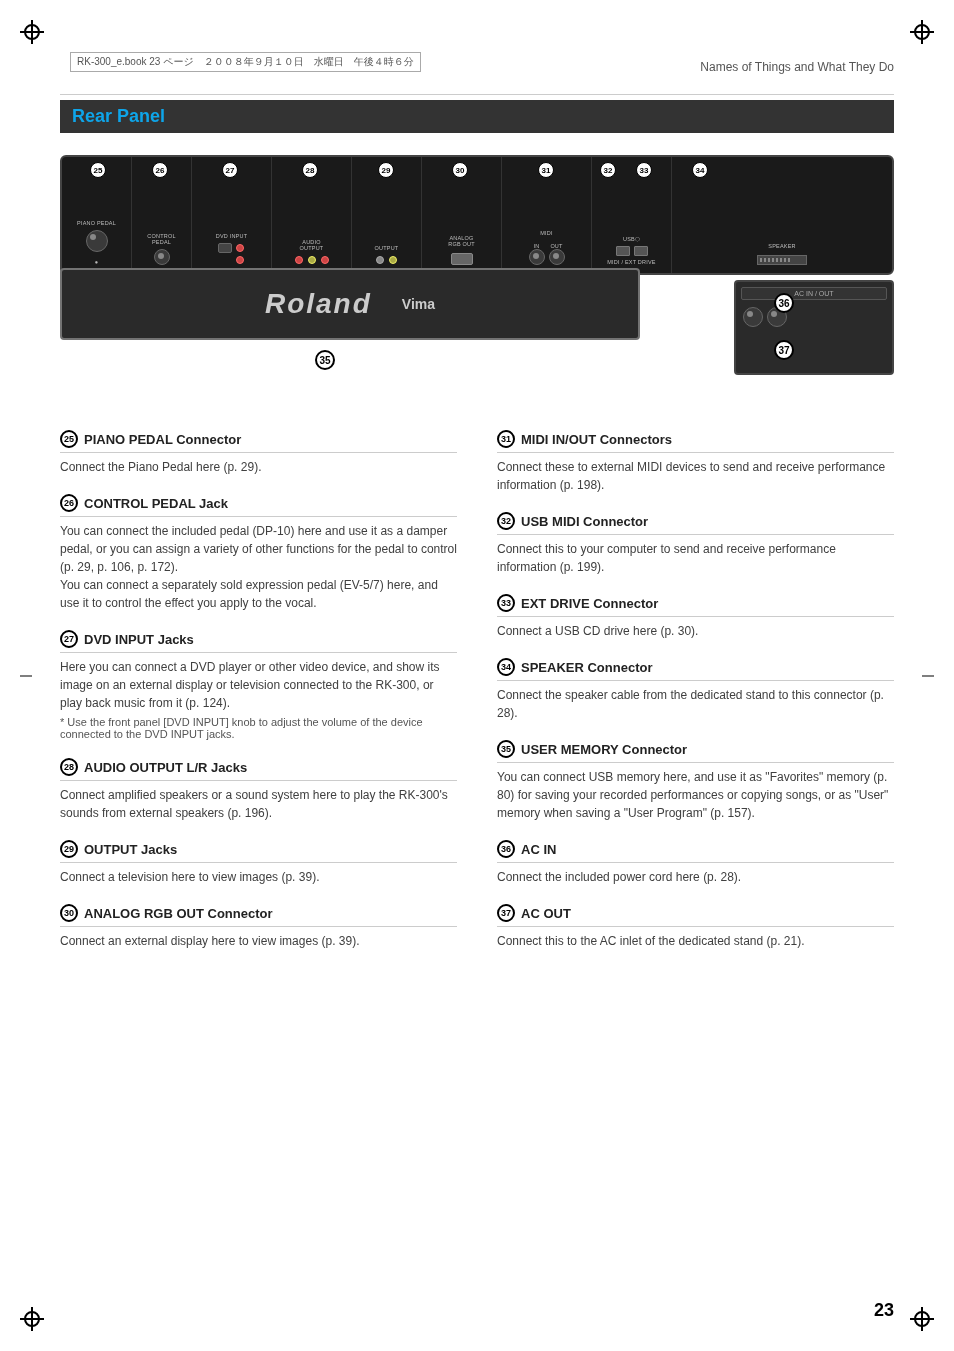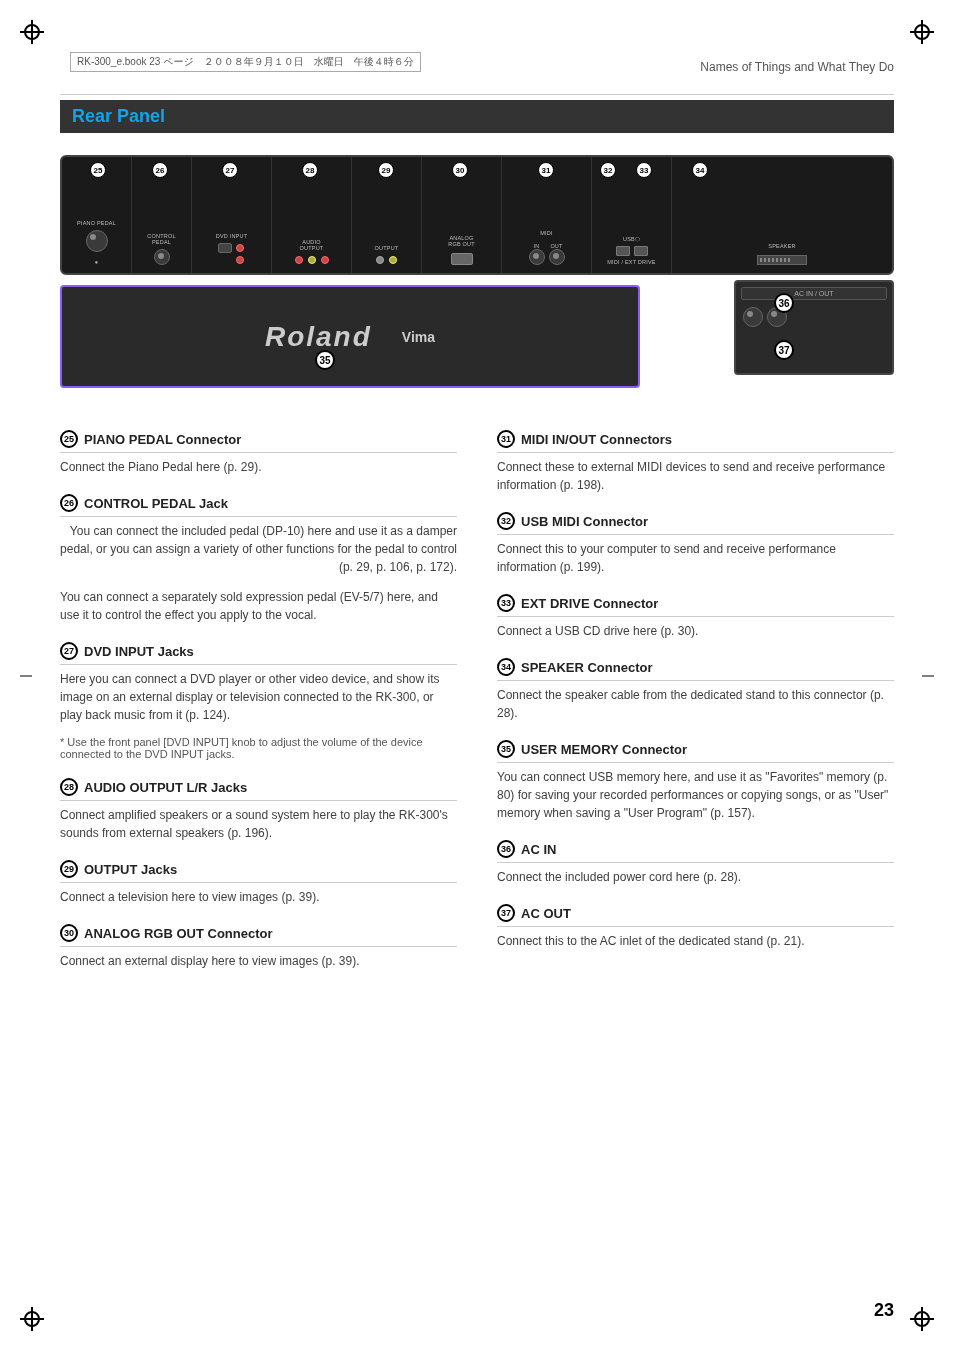--- a/index.html
+++ b/index.html
@@ -120,26 +120,26 @@
       background: #fff;
       border: 2px solid #000;
       font-size: 10px;
       font-weight: bold;
       color: #000;
     }
 
     
     .roland-area {
       position: absolute;
-      top: 140px;
+      top: 123px;
       left: 0;
       width: 580px;
-      height: 103px;
+      height: 72px;
       background: #2a2a2a;
-      border: 2px solid #8b5cf6;
+      border: 2px solid #737373;
       border-radius: 4px;
       display: flex;
       align-items: center;
       justify-content: center;
     }
     .roland-logo {
       font-size: 28px;
       font-weight: bold;
       color: #ccc;
       font-style: italic;
@@ -526,31 +526,31 @@
           <div class="entry-body">
             <p style="margin-bottom: 4px;">Connect the Piano Pedal here (p. 29).</p>
           </div>
         </div>
         <div class="entry">
           <div class="entry-header">
             <div class="entry-badge">26</div>
             <span class="entry-title">CONTROL PEDAL Jack</span>
           </div>
           <div class="entry-body">
-            <p style="margin-bottom: 12px; text-align: right;">You can connect the included pedal (DP-10) here and use it as a damper pedal, or you can assign a variety of other functions for the pedal to control (p. 29, p. 106, p. 172).</p>
+            <p style="margin-bottom: 0;">You can connect the included pedal (DP-10) here and use it as a damper pedal, or you can assign a variety of other functions for the pedal to control (p. 29, p. 106, p. 172).</p>
             <p style="margin-bottom: 4px;">You can connect a separately sold expression pedal (EV-5/7) here, and use it to control the effect you apply to the vocal.</p>
           </div>
         </div>
         <div class="entry">
           <div class="entry-header">
             <div class="entry-badge">27</div>
             <span class="entry-title">DVD INPUT Jacks</span>
           </div>
           <div class="entry-body">
-            <p style="margin-bottom: 12px;">Here you can connect a DVD player or other video device, and show its image on an external display or television connected to the RK-300, or play back music from it (p. 124).</p>
+            <p style="margin-bottom: 4px;">Here you can connect a DVD player or other video device, and show its image on an external display or television connected to the RK-300, or play back music from it (p. 124).</p>
           </div>
           <div class="entry-note">Use the front panel [DVD INPUT] knob to adjust the volume of the device connected to the DVD INPUT jacks.</div>
         </div>
         <div class="entry">
           <div class="entry-header">
             <div class="entry-badge">28</div>
             <span class="entry-title">AUDIO OUTPUT L/R Jacks</span>
           </div>
           <div class="entry-body">
             <p style="margin-bottom: 4px;">Connect amplified speakers or a sound system here to play the RK-300's sounds from external speakers (p. 196).</p>

